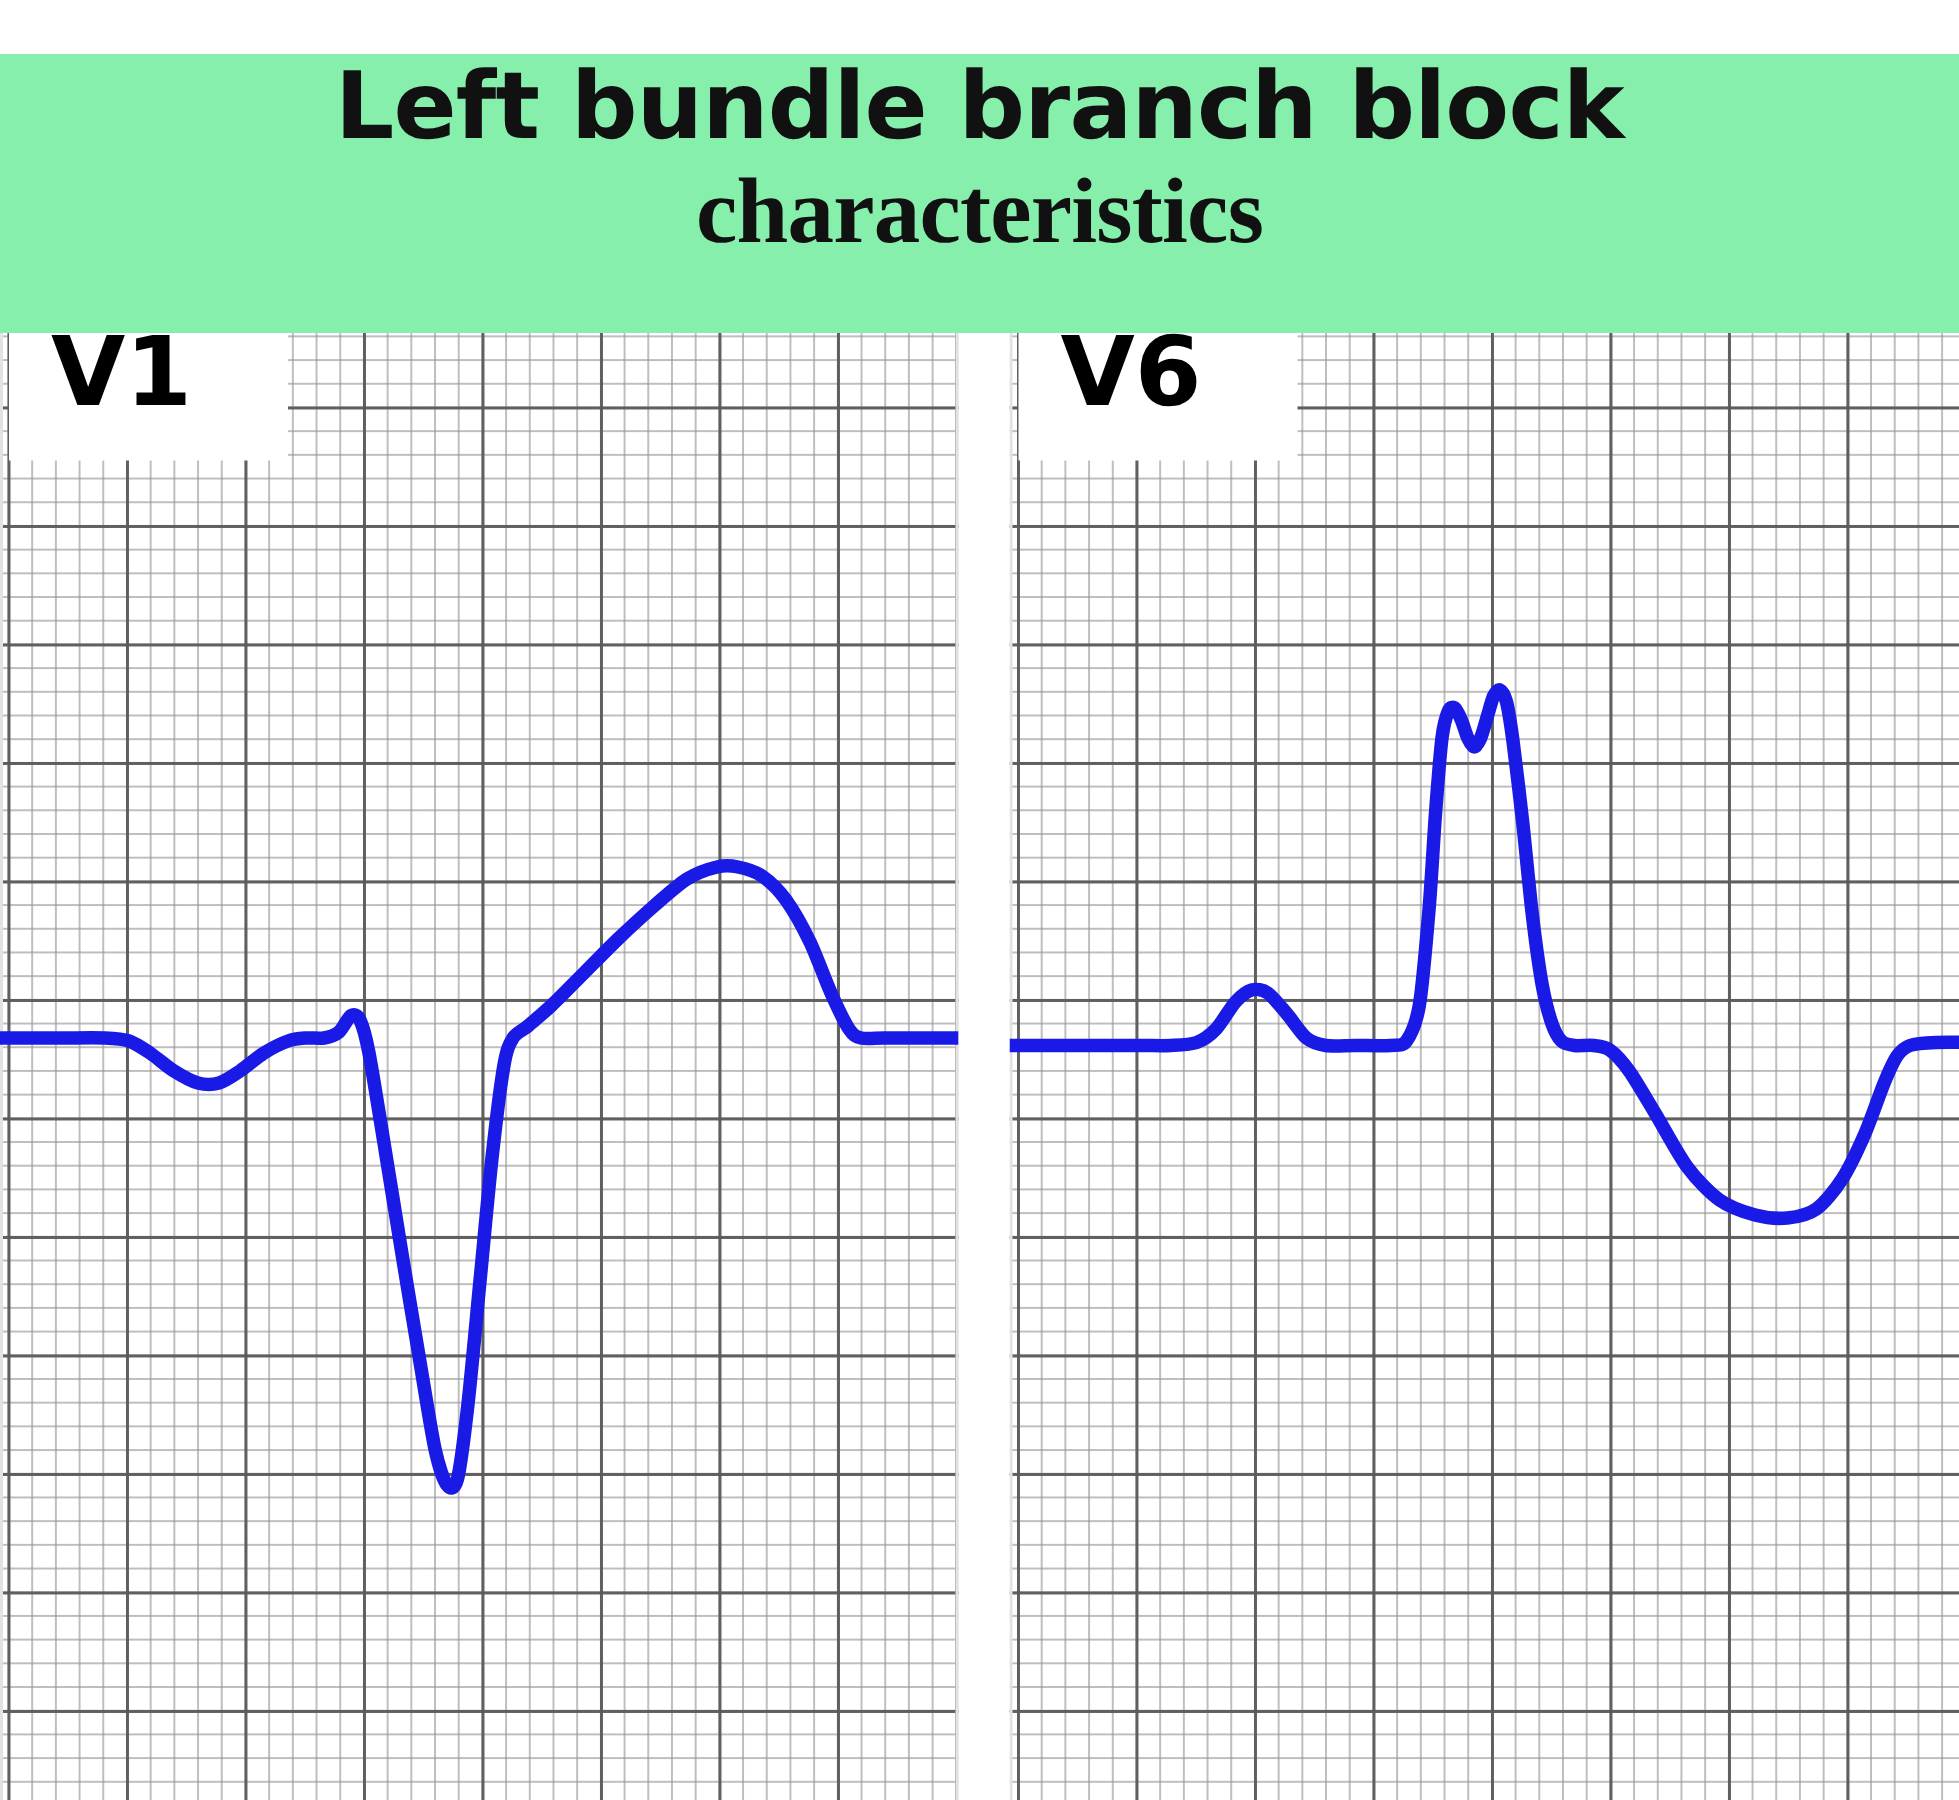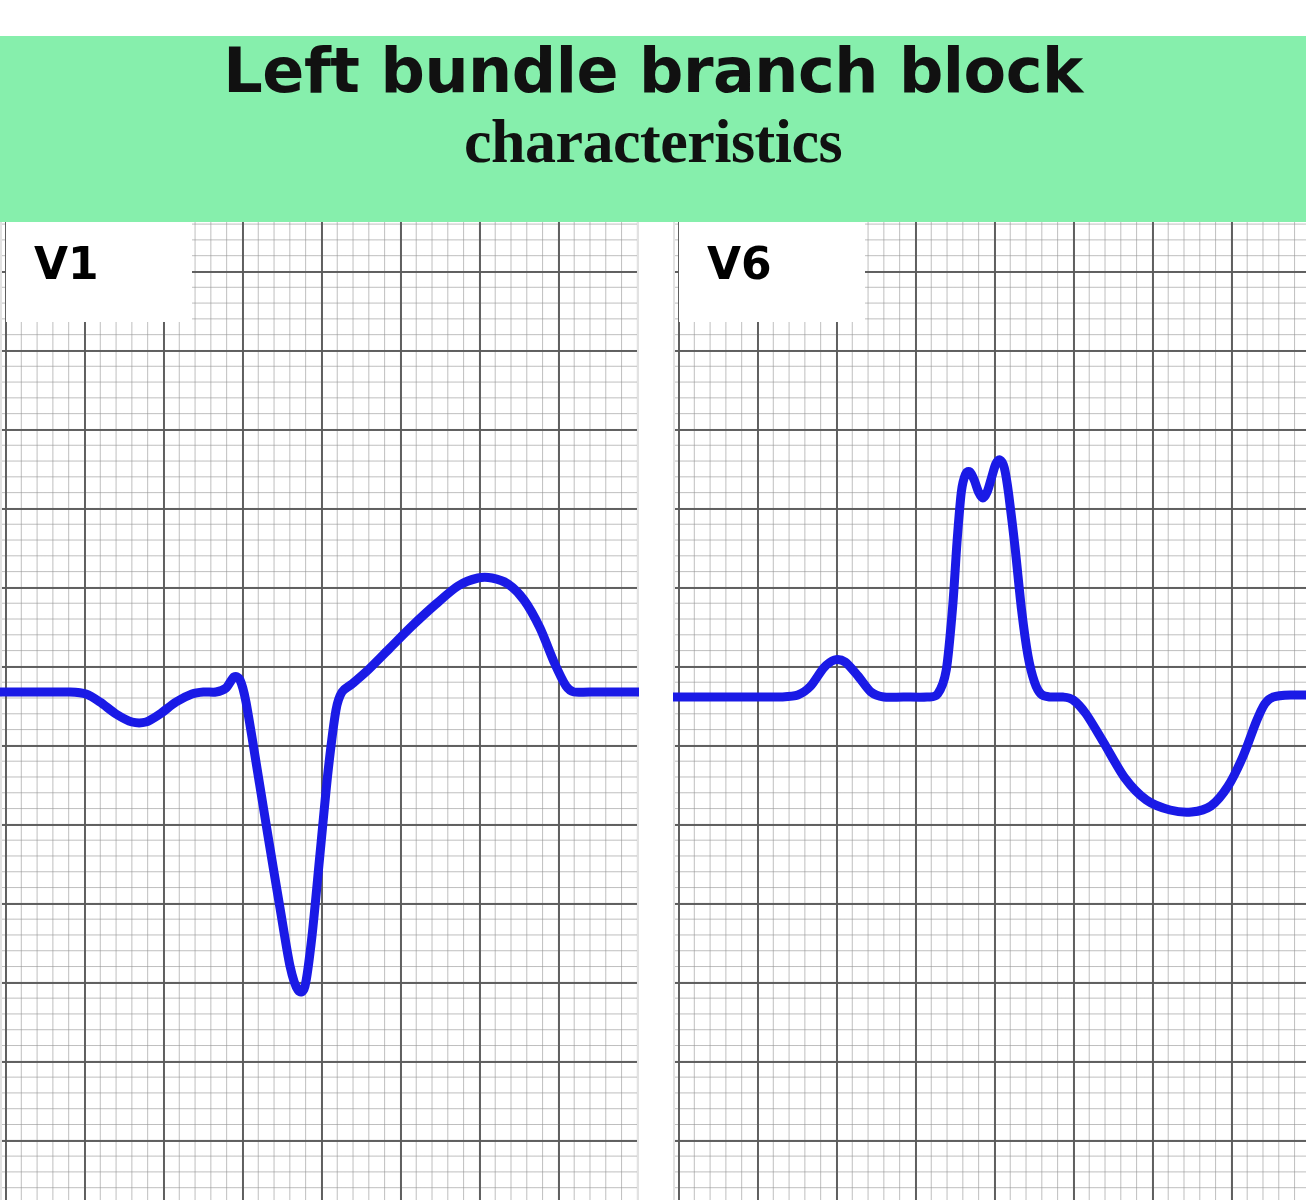--- a/index.html
+++ b/index.html
@@ -105,23 +105,23 @@
     position: absolute;
     background: #ffffff;
     color: #000000;
     font-weight: bold;
     display: flex;
     align-items: center;
     justify-content: center;
     line-height: 1;
   }
   .lead-label.lead-name {
-    font-size: 44px;
+    font-size: 64px;
     left: 6px;
-    top: 20px;
+    top: 5px;
     width: 186px;
     height: 116px;
     justify-content: flex-start;
     padding-left: 28px;
     box-sizing: border-box;
   }
 </style>
 </head>
 <body>
 

